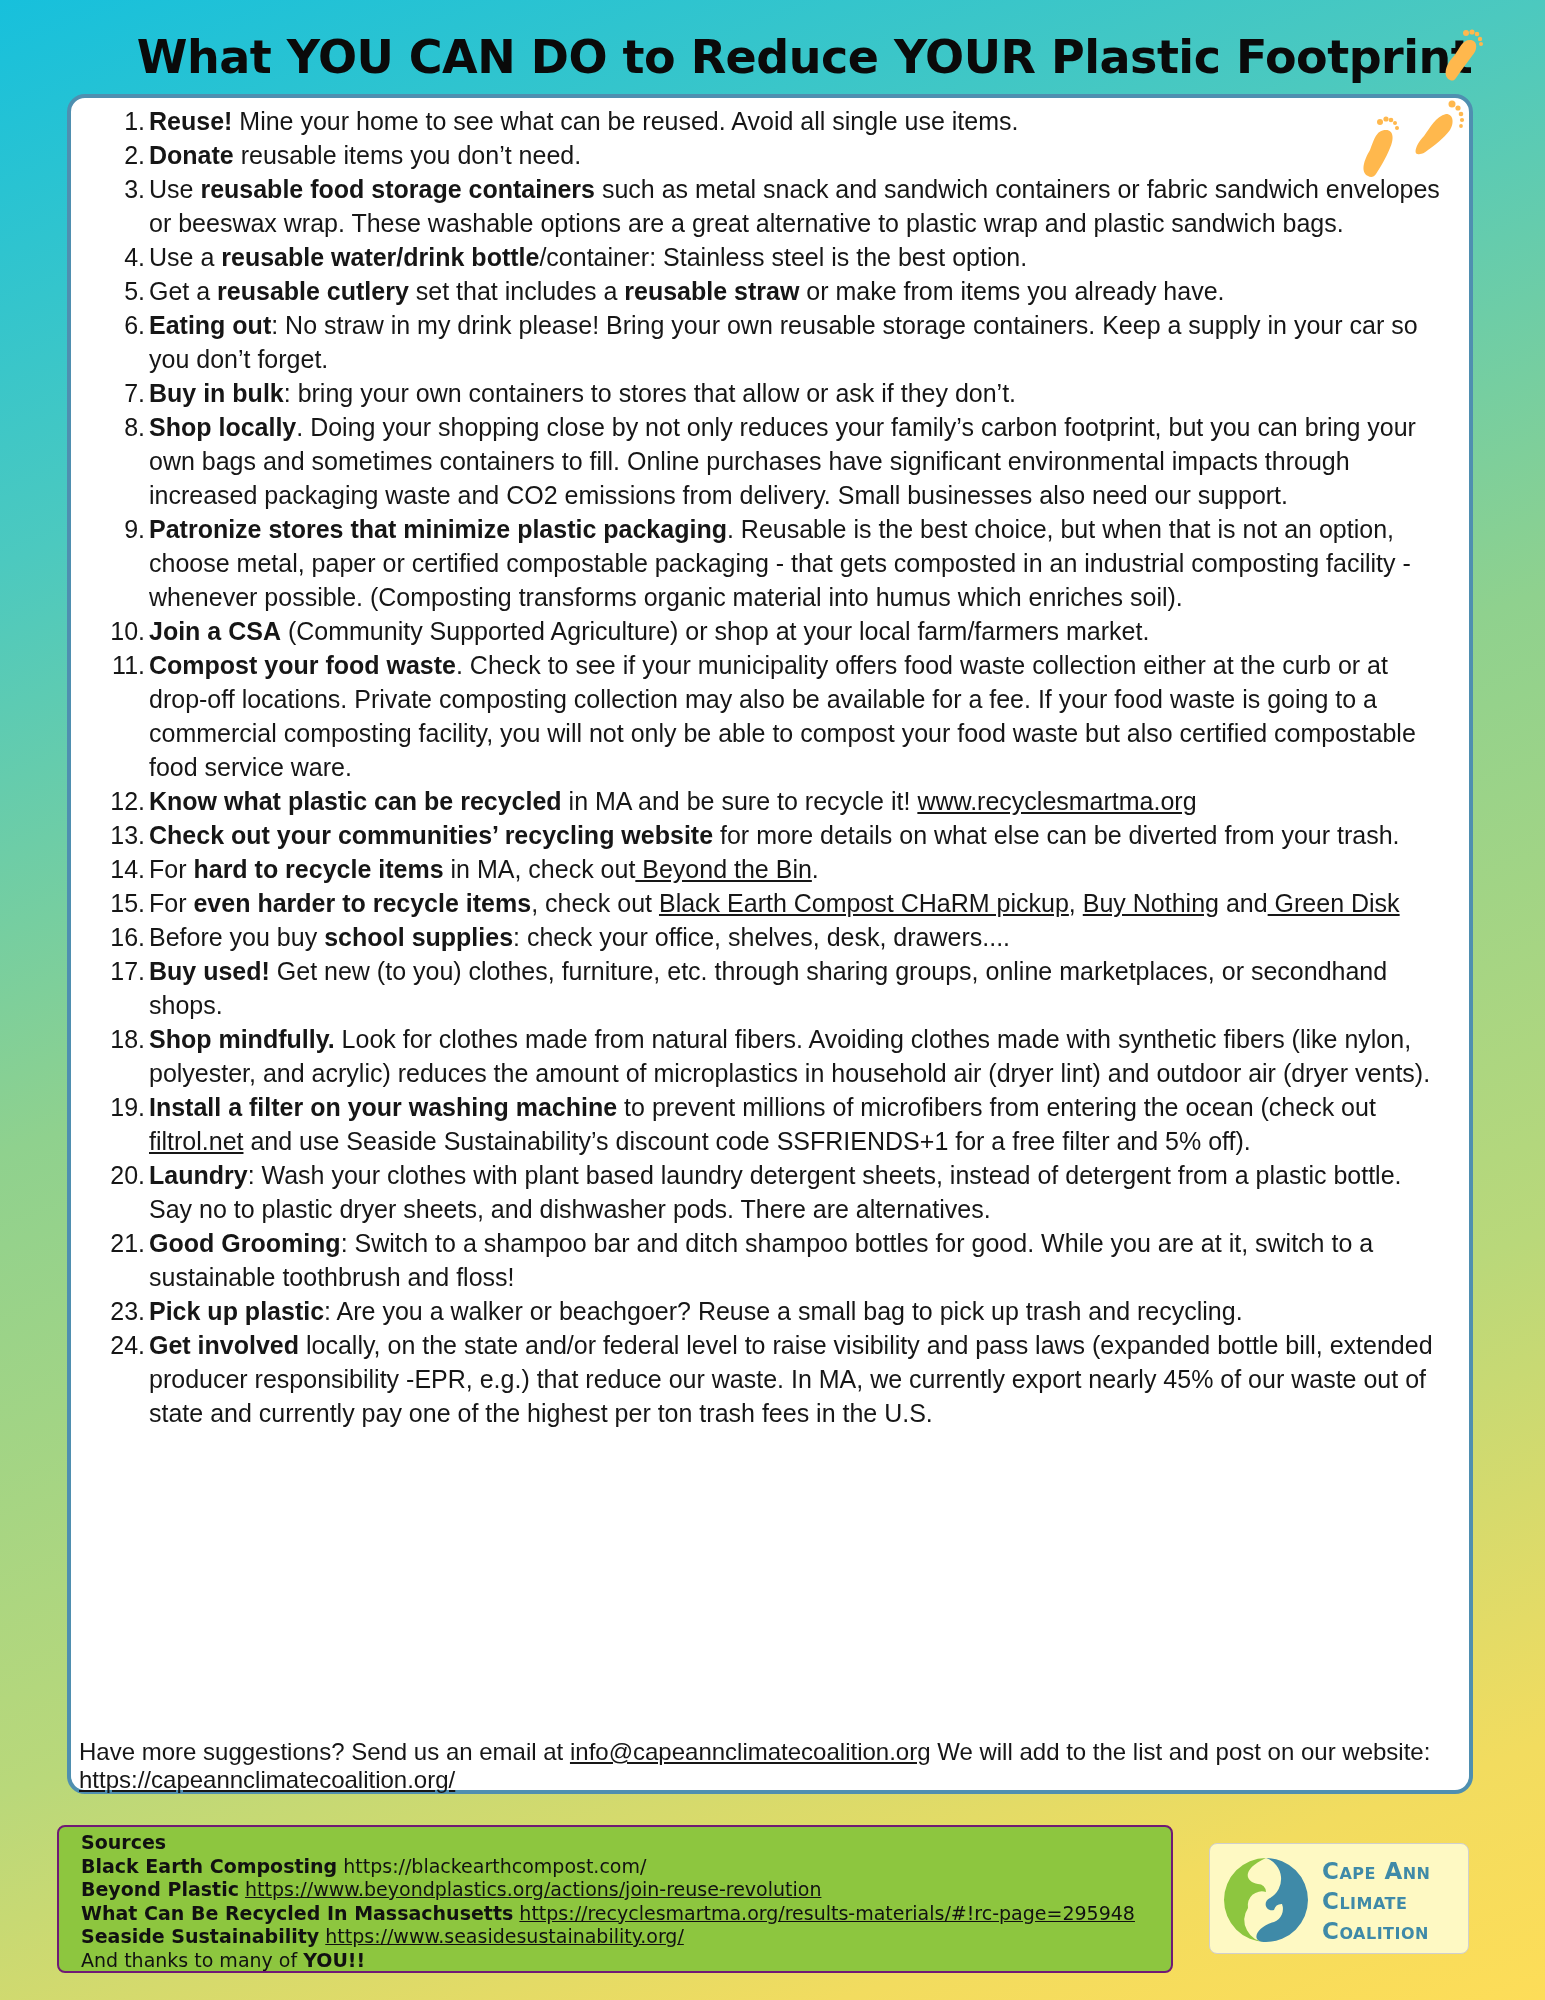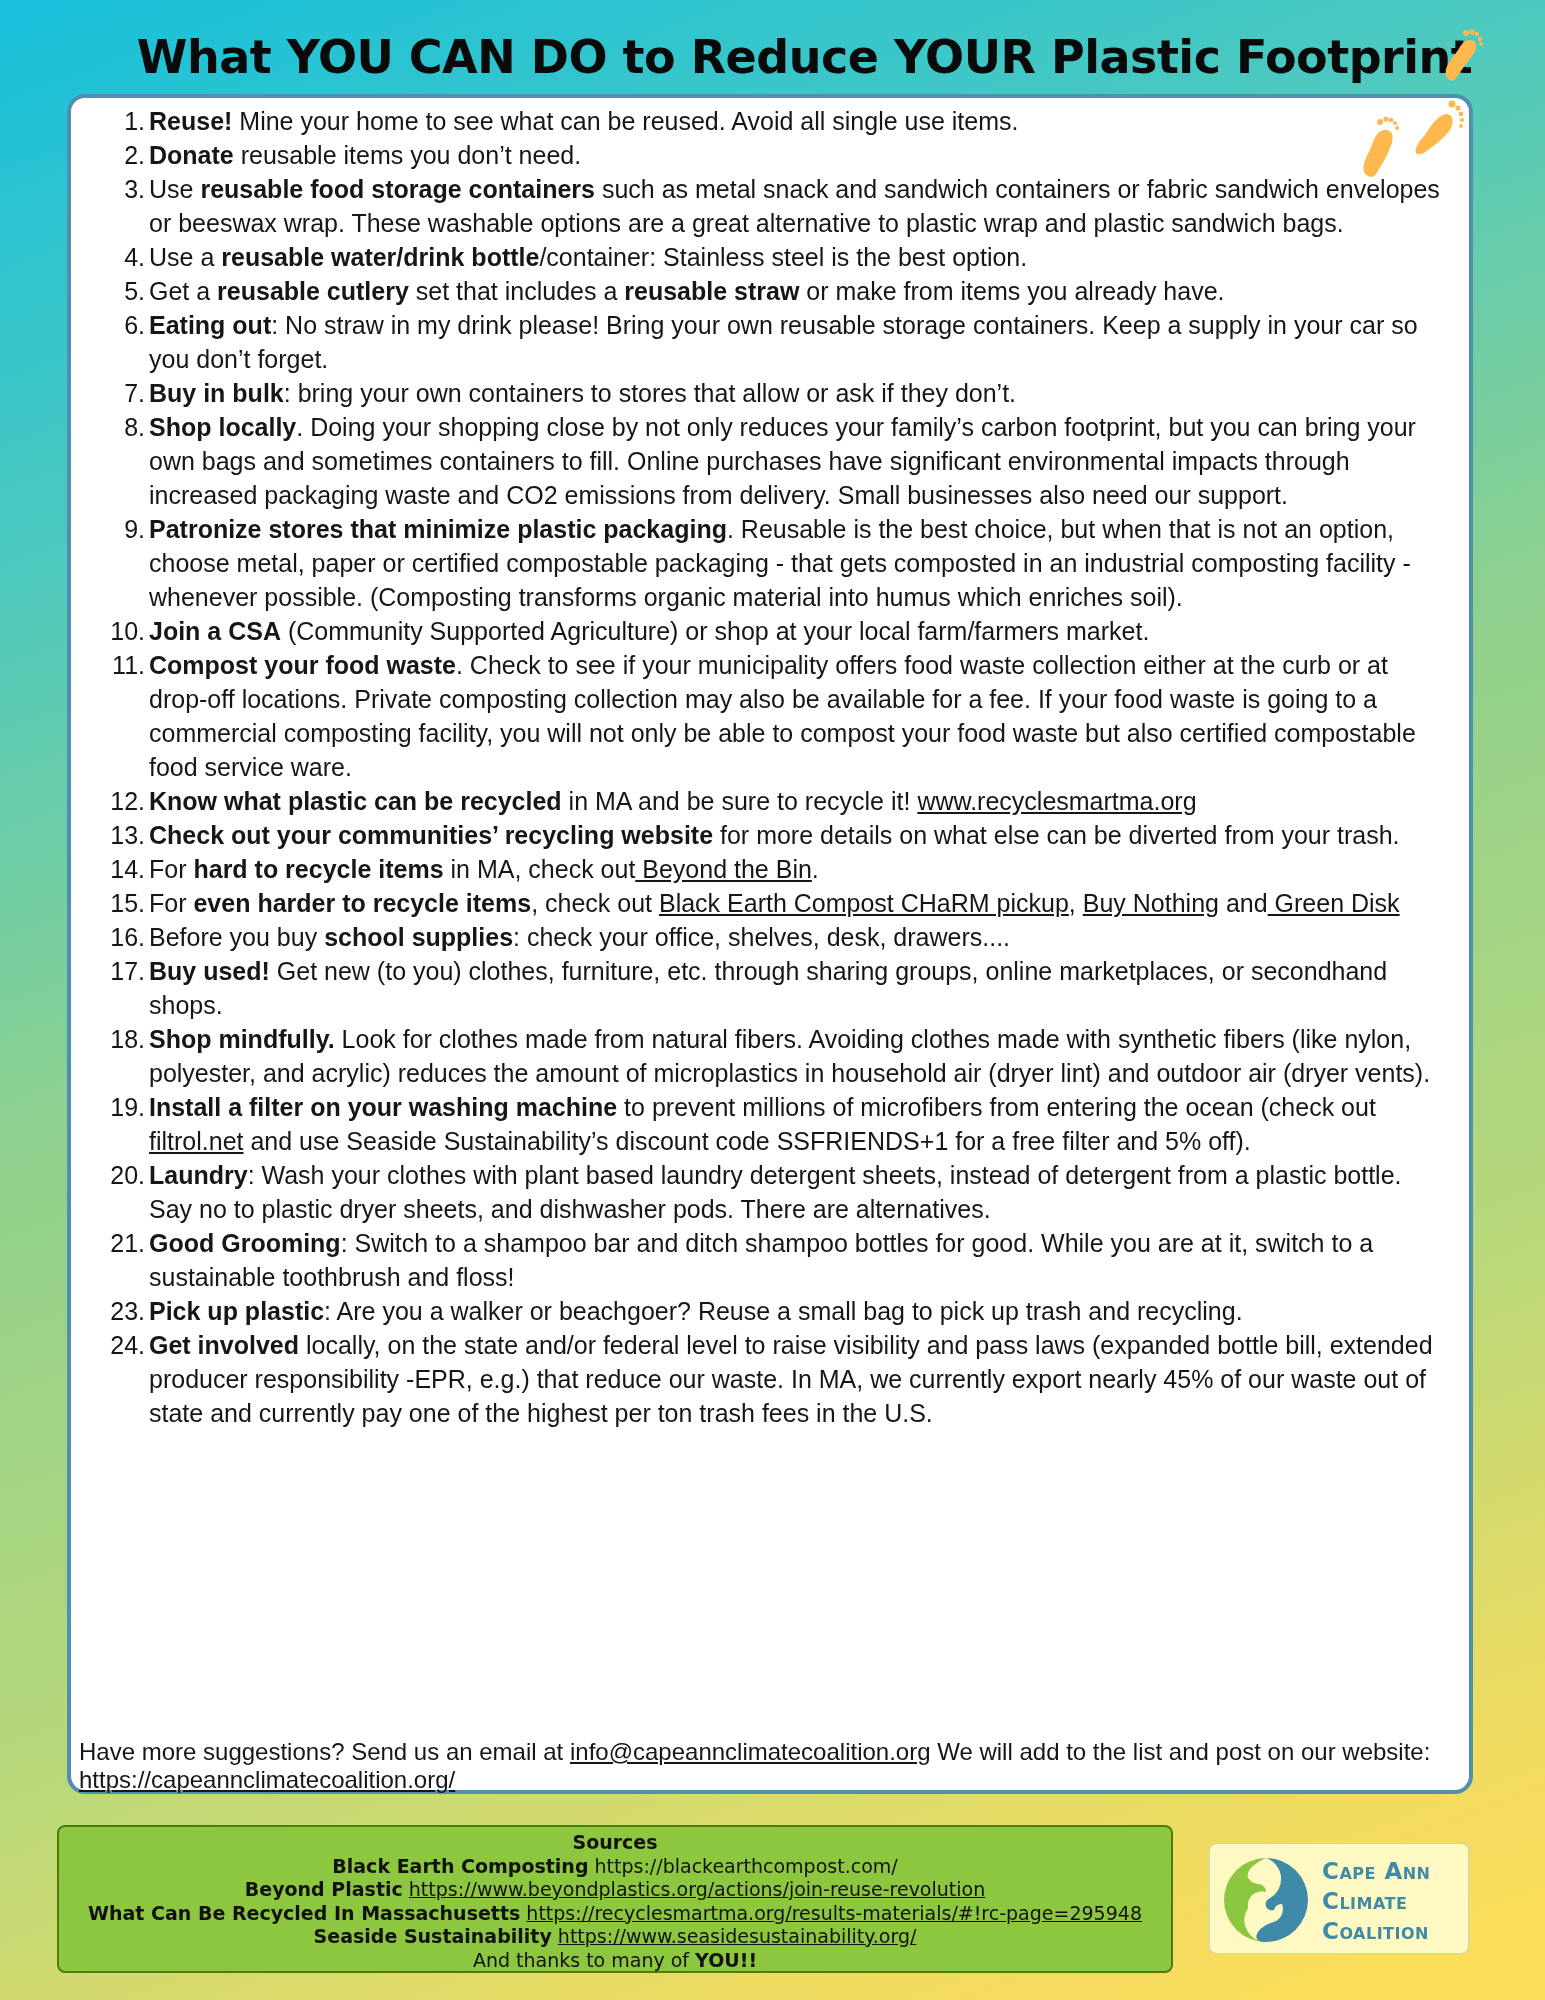--- a/index.html
+++ b/index.html
@@ -29,24 +29,23 @@
   .tip .num { width: 54px; flex: none; text-align: right; padding-right: 4px; }
   .tip .body { flex: 1; }
   .tip b { font-weight: bold; }
   .tip a, .closing a, .sources a { color: inherit; text-decoration: underline; }
   .closing {
     position: absolute; left: 8px; top: 1640px; width: 1380px;
     font-size: 24px; line-height: 28px; color: #161616; margin: 0;
   }
   .sources {
     position: absolute; left: 57px; top: 1825px; width: 1116px; height: 148px;
-    background: #8dc63f; border: 2px solid #4d7c0f; border-radius: 8px; box-sizing: border-box;
+    background: #8dc63f; border: 2px solid #701a75; border-radius: 8px; box-sizing: border-box;
     padding: 4px 22px; font-size: 19px; line-height: 23.5px; color: #111;
     font-family: "DejaVu Sans", sans-serif;
-    text-align: center;
   }
   .sources .src-title { font-weight: bold; }
   .sources b { font-weight: bold; }
   .logo {
     position: absolute; left: 1209px; top: 1843px; width: 260px; height: 111px;
     background: #fef9c3; border: 1px solid #cfcfcf; border-radius: 8px; box-sizing: border-box;
   }
   .logo-text {
     position: absolute; left: 112px; top: 12px; font-family: "DejaVu Sans", sans-serif;
     font-weight: bold; color: #3f8aa8; font-size: 20px; line-height: 30px; font-variant: small-caps;

